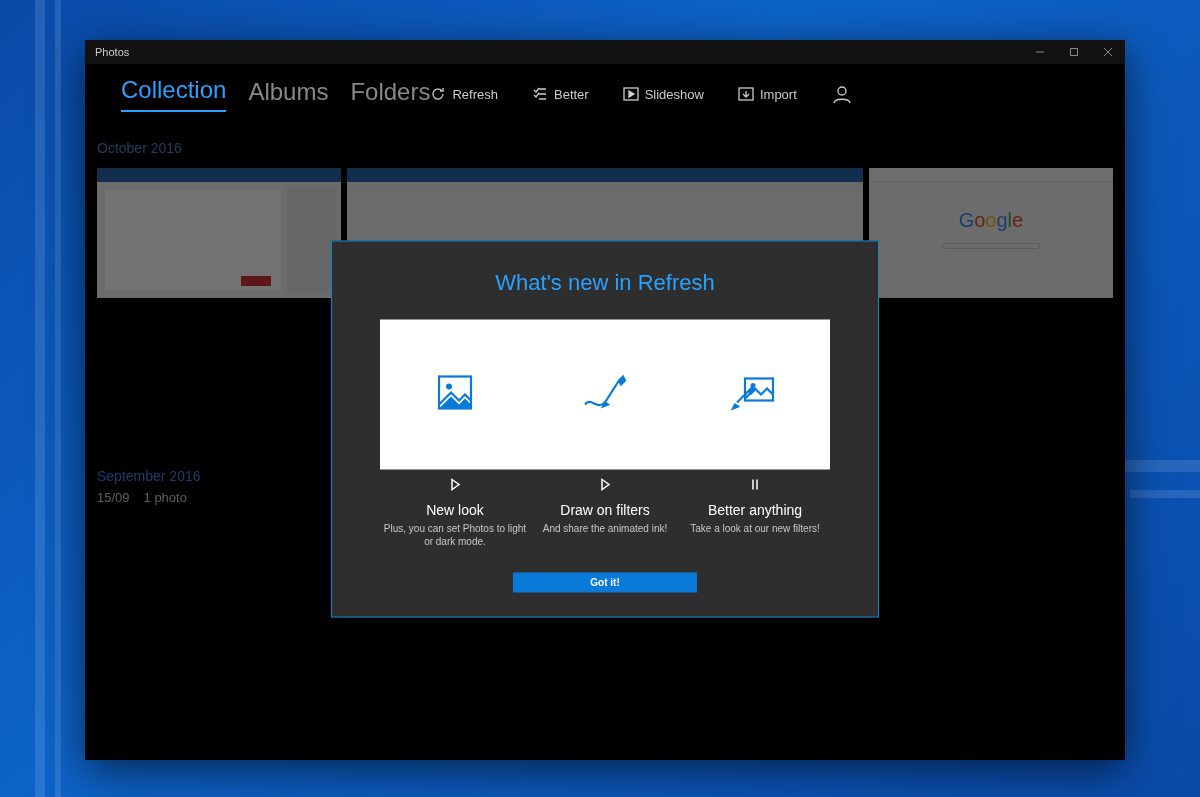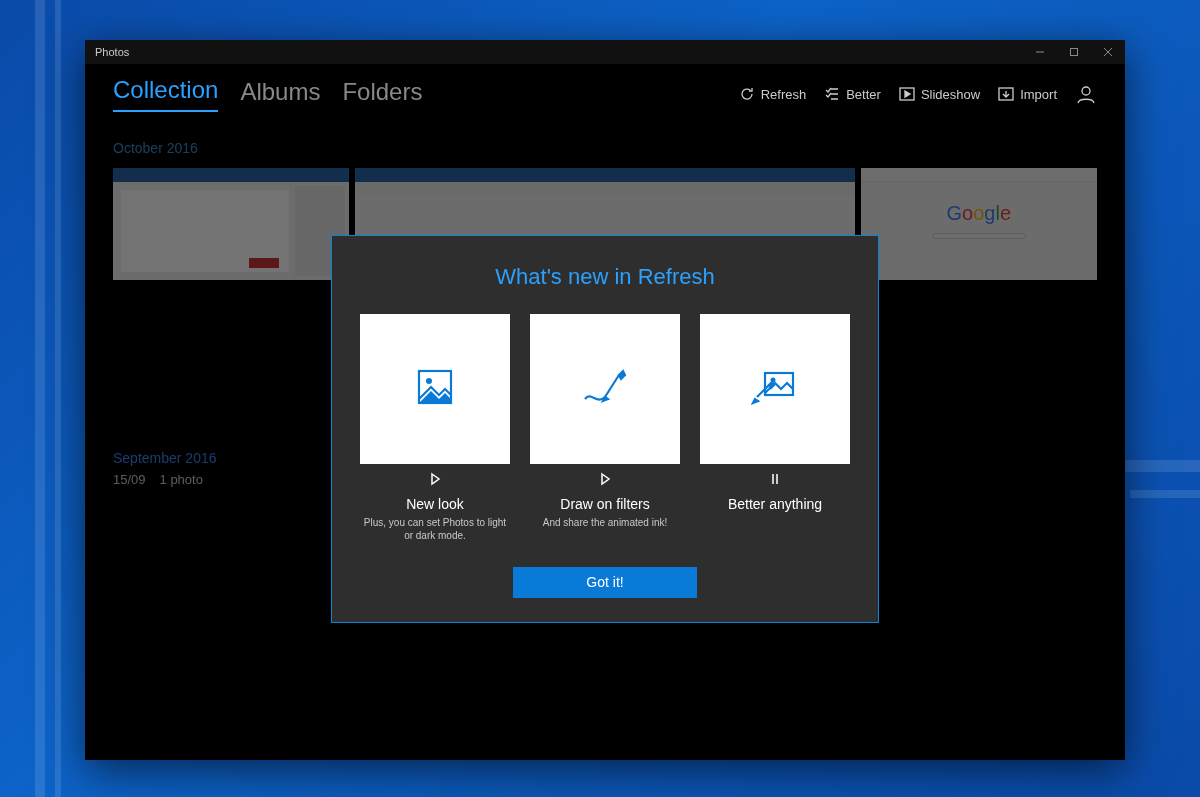--- a/index.html
+++ b/index.html
@@ -22,37 +22,37 @@
   }
   .titlebar {
     height:24px; display:flex; align-items:center; justify-content:space-between;
     background:#111; color:#ccc; font-size:11px; padding:0 0 0 10px;
   }
   .titlebar .controls { display:flex; }
   .titlebar .ctrl { width:34px; height:24px; display:flex; align-items:center; justify-content:center; color:#888;}
   .titlebar .ctrl svg { stroke:#888; stroke-width:1; fill:none; }
 
   .appbar {
-    height:60px; display:flex; align-items:center; justify-content:space-between;
-    padding:0 28px; color:#999;
+    height:60px; display:flex; align-items:center; 
+    padding:0 36px; color:#999;
   }
   .tabs { display:flex; gap:22px; align-items:flex-end; }
   .tab { font-size:24px; font-weight:300; color:#888; padding-bottom:6px; cursor:pointer;}
   .tab.active { color:#2aa0ff; border-bottom:2px solid #2aa0ff; }
-  .actions { display:flex; gap:18px; align-items:center; color:#ccc; font-size:13px;}
+  .actions { display:flex; gap:34px; align-items:center; color:#ccc; font-size:13px;}
   .action { display:flex; align-items:center; gap:6px; cursor:pointer;}
   .action .aicon { width:16px; height:16px; }
   .action .aicon svg { stroke:#ccc; fill:none; stroke-width:1.3; }
   .avatar { width:22px; height:22px; }
   .avatar svg { stroke:#ccc; fill:none; stroke-width:1.3; }
 
-  .content { flex:1; padding:8px 28px; overflow:hidden; position:relative;}
+  .content { flex:1; padding:8px 12px; overflow:hidden; position:relative;}
   .group-head { color:#3b8bd1; font-size:14px; margin:8px 0 12px 0;}
   .thumbs { display:flex; gap:6px; }
-  .thumb { background:#f0f0f0; height:112px; flex:1; position:relative; }
+  .thumb { background:#f0f0f0; height:130px; flex:1; position:relative; }
   .thumb.ta { flex:0.9; }
   .thumb.tb { flex:1.9; }
   .thumb.tc { flex:0.9; }
   .thumb .bar { position:absolute; top:0; left:0; right:0; height:14px; background:#2a66aa;}
   .thumb.tb .bar{ height:14px; background:#2a66aa;}
   .thumb.tc .bar{ height:14px; background:#f2f2f2; border-bottom:1px solid #ddd;}
   .thumb.ta .side{ position:absolute; right:4px; top:18px; bottom:4px; width:50px; background:#e5e5e5;}
   .thumb.ta .tbody{ position:absolute; left:8px; top:22px; right:60px; bottom:8px; background:linear-gradient(#fff 0,#fff 100%);}
   .thumb.ta .redbtn{ position:absolute; right:70px; bottom:12px; width:30px; height:10px; background:#c33;}
   .thumb.tc .g{ position:absolute; left:50%; top:40%; transform:translate(-50%,-50%); font-size:20px; }
@@ -72,31 +72,31 @@
     position:absolute; inset:0; background:rgba(0,0,0,0.55);
   }
 
   
   .dialog {
     position:absolute; left:50%; top:54%; transform:translate(-50%,-50%);
     width:548px; background:#2e2e2e; border:1px solid #0a84d8;
     padding:28px 20px 24px 20px; text-align:center;
   }
   .dialog h2 { color:#2aa0ff; font-weight:400; font-size:22px; margin-bottom:24px;}
-  .cards { display:flex; gap:20px; justify-content:center; }
+  .cards { display:flex; justify-content:center; }
   .card { width:150px; }
   .card .tile { width:150px; height:150px; background:#fff; display:flex; align-items:center; justify-content:center; }
   .card .tile svg { stroke:#0a7ad8; fill:none; stroke-width:2.2; }
   .card .pctrl { margin-top:8px; }
   .card .pctrl svg { stroke:#fff; fill:none; stroke-width:1.5; width:14px; height:14px;}
   .card .ptitle { color:#fff; font-size:14px; margin-top:6px;}
   .card .pdesc  { color:#c8c8c8; font-size:10px; margin-top:4px; line-height:1.35; max-width:150px; margin-left:auto; margin-right:auto;text-align:center;}
   .gotit {
-    margin:24px auto 0 auto; width:184px; height:31px; background:#0a7ad8; color:#fff;
-    border:none; font-size:14px; cursor:pointer;
+    margin:24px auto 0 auto; width:184px; height:20px; background:#0a7ad8; color:#fff;
+    border:none; font-size:10px; cursor:pointer;font-weight:bold;
   }
 </style>
 </head>
 <body>
 
 <div class="beam v1"></div>
 <div class="beam v2"></div>
 <div class="beam h1"></div>
 <div class="beam h2"></div>
 
@@ -260,17 +260,18 @@
             </svg>
           </span>
         </div>
         <div class="pctrl">
           <span><svg viewBox="0 0 14 14">
                 <line x1="5" y1="2" x2="5" y2="12"></line>
                 <line x1="9" y1="2" x2="9" y2="12"></line>
               </svg></span>
         </div>
         <div class="ptitle">Better anything</div>
+        <div class="pdesc">Take a look at our new filters!</div>
       </div>
     </div>
     <button class="gotit">Got it!</button>
   </div>
 </div>
 
 </body></html>

